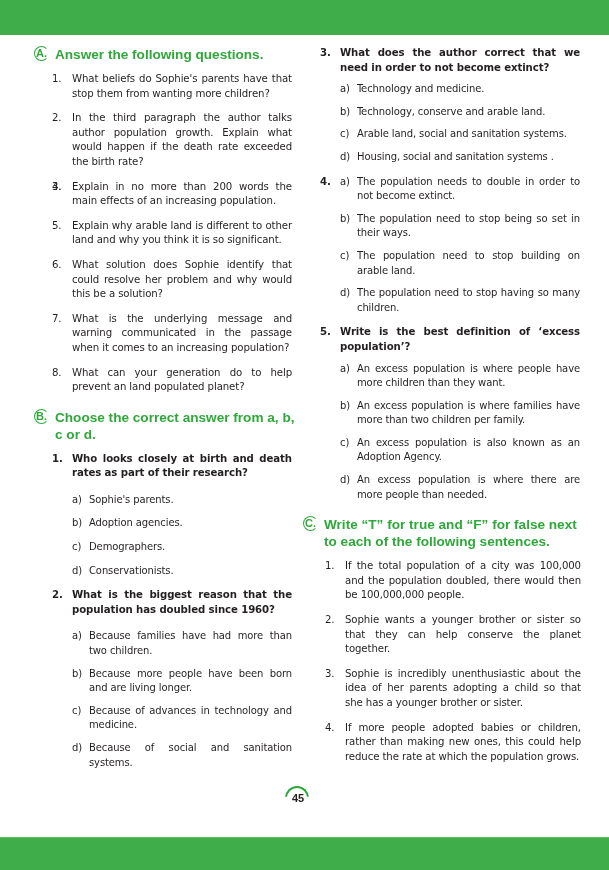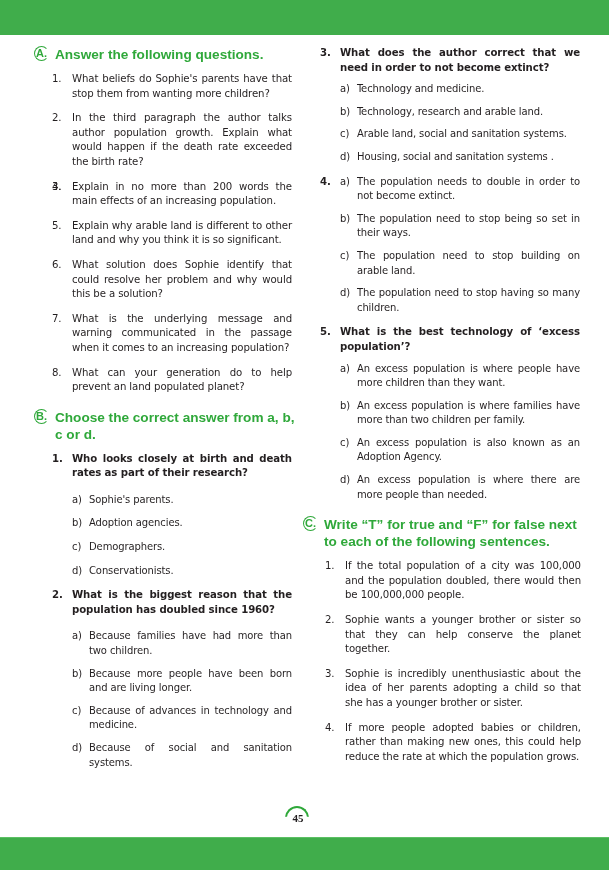--- a/index.html
+++ b/index.html
@@ -5,22 +5,22 @@
   html, body { margin: 0; padding: 0; }
   body {
     width: 609px; height: 870px; position: relative; overflow: hidden;
     background: #ffffff;
     font-family: "DejaVu Sans Condensed", "DejaVu Sans", sans-serif;
     color: #231f20;
   }
   .top-bar { position: absolute; left: 0; top: 0; width: 609px; height: 35px; background: #40ad4b; }
   .bottom-bar { position: absolute; left: 0; top: 837px; width: 609px; height: 33px; background: #40ad4b; border-top: 1px solid #5cc064; }
   .page-num {
-    position: absolute; left: 283px; top: 804px; width: 30px; height: 22px;
-    text-align: center; font-family: Liberation Serif, serif; font-weight: bold;
+    position: absolute; left: 283px; top: 784px; width: 30px; height: 22px;
+    text-align: center; font-family: Liberation Sans, sans-serif; font-weight: bold;
     font-size: 11px; line-height: 28px; color: #231f20;
   }
   .page-num .arc {
     position: absolute; left: 2px; top: 2px; width: 24px; height: 24px;
     border: 2px solid #2fa83a; border-bottom-color: transparent; border-left-color: #2fa83a; border-right-color: #2fa83a;
     border-radius: 50%; box-sizing: border-box; clip-path: inset(0 0 55% 0);
   }
   .page-num span { position: relative; }
 
   .col { position: absolute; }
@@ -94,34 +94,34 @@
       </ul>
     </li>
   </ul>
 </div>
 
 <div class="col col-right">
   <ul class="q-list" style="padding-left:3px; width:260px;">
     <li class="q-item bold"><span class="num">3.</span><span>What does the author correct that we need in order to not become extinct?</span>
       <ul class="opt-list" style="margin-top:7px;">
         <li class="opt"><span class="letter">a)</span><span>Technology and medicine.</span></li>
-        <li class="opt"><span class="letter">b)</span><span>Technology, research and arable land.</span></li>
+        <li class="opt"><span class="letter">b)</span><span>Technology, conserve and arable land.</span></li>
         <li class="opt"><span class="letter">c)</span><span>Arable land, social and sanitation systems.</span></li>
         <li class="opt" style="margin-bottom:0;"><span class="letter">d)</span><span>Housing, social and sanitation systems .</span></li>
       </ul>
     </li>
     <li class="q-item bold"><span class="num">4.</span>
       <ul class="opt-list" style="margin-top:7px;">
         <li class="opt"><span class="letter">a)</span><span>The population needs to double in order to not become extinct.</span></li>
         <li class="opt"><span class="letter">b)</span><span>The population need to stop being so set in their ways.</span></li>
         <li class="opt"><span class="letter">c)</span><span>The population need to stop building on arable land.</span></li>
         <li class="opt" style="margin-bottom:0;"><span class="letter">d)</span><span>The population need to stop having so many children.</span></li>
       </ul>
     </li>
-    <li class="q-item bold"><span class="num">5.</span><span>What is the best technology of ‘excess population’?</span>
+    <li class="q-item bold"><span class="num">5.</span><span>Write is the best definition of ‘excess population’?</span>
       <ul class="opt-list" style="margin-top:7px;">
         <li class="opt"><span class="letter">a)</span><span>An excess population is where people have more children than they want.</span></li>
         <li class="opt"><span class="letter">b)</span><span>An excess population is where families have more than two children per family.</span></li>
         <li class="opt"><span class="letter">c)</span><span>An excess population is also known as an Adoption Agency.</span></li>
         <li class="opt" style="margin-bottom:0;"><span class="letter">d)</span><span>An excess population is where there are more people than needed.</span></li>
       </ul>
     </li>
   </ul>
 
   <div class="section-heading" style="margin-top:14px; margin-bottom:9px; margin-left:-14px; width:262px;">

